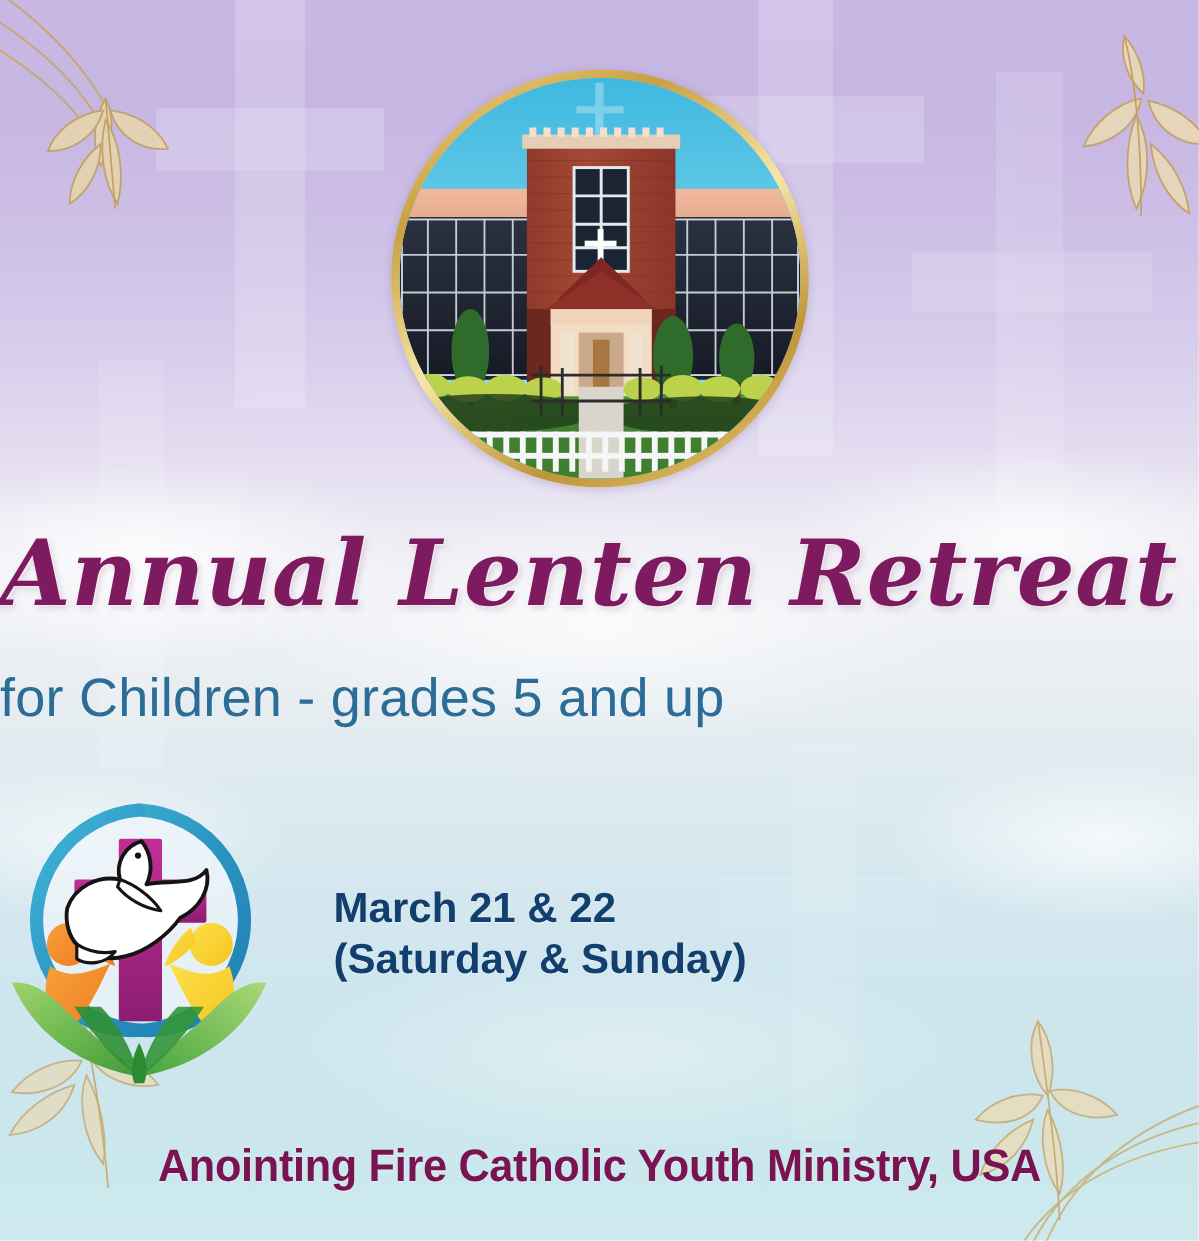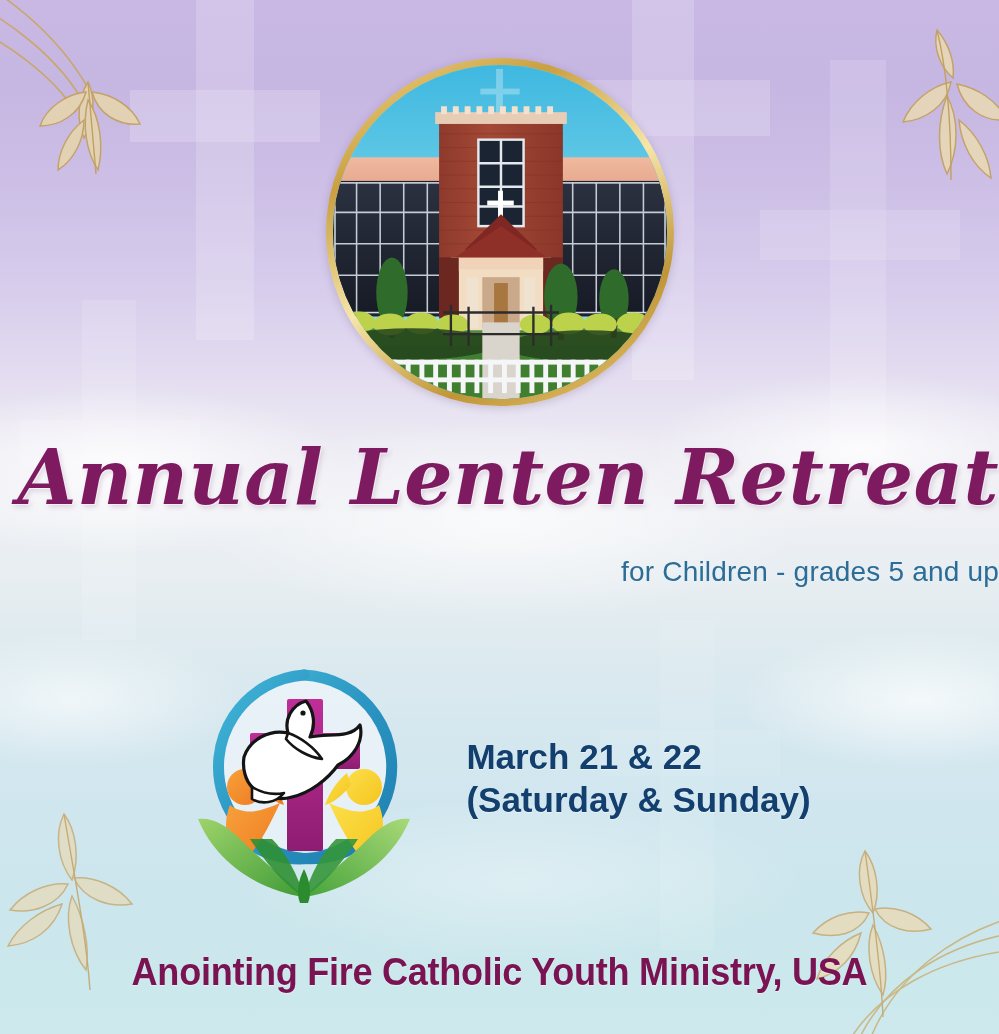--- a/index.html
+++ b/index.html
@@ -98,56 +98,55 @@
     border-radius: 50%;
     overflow: hidden;
     background: #7fd3ea;
   }
 
   
   .headline {
     position: absolute;
     left: 0; right: 0;
     top: 440px;
-    text-align: right;
+    text-align: left;
     font-family: "DejaVu Serif", "Liberation Serif", serif;
     font-style: italic;
     font-weight: bold;
     font-size: 76px;
     line-height: 1;
     color: #7e1a60;
     letter-spacing: 0.5px;
     text-shadow:
       1px 1px 0 rgba(255,255,255,.55),
       2px 3px 5px rgba(120,60,110,.20);
     white-space: nowrap;
   }
 
   .subhead {
     position: absolute;
     left: 0; right: 0;
     top: 556px;
-    text-align: right;
-    font-size: 28px;
+    text-align: left;
+    font-size: 45px;
     font-weight: 500;
     color: #2b6d96;
     letter-spacing: .2px;
     white-space: nowrap;
-    padding-left: 45px;
   }
 
   
   .midrow {
     position: absolute;
     left: 0; right: 0;
     top: 648px;
     height: 260px;
     display: flex;
     align-items: center;
-    justify-content: center;
+    justify-content: flex-start;
     gap: 46px;
   }
   .logo-box {
     width: 232px;
     height: 250px;
     flex: 0 0 auto;
   }
   .date-box {
     flex: 0 0 auto;
     color: #123f6e;

